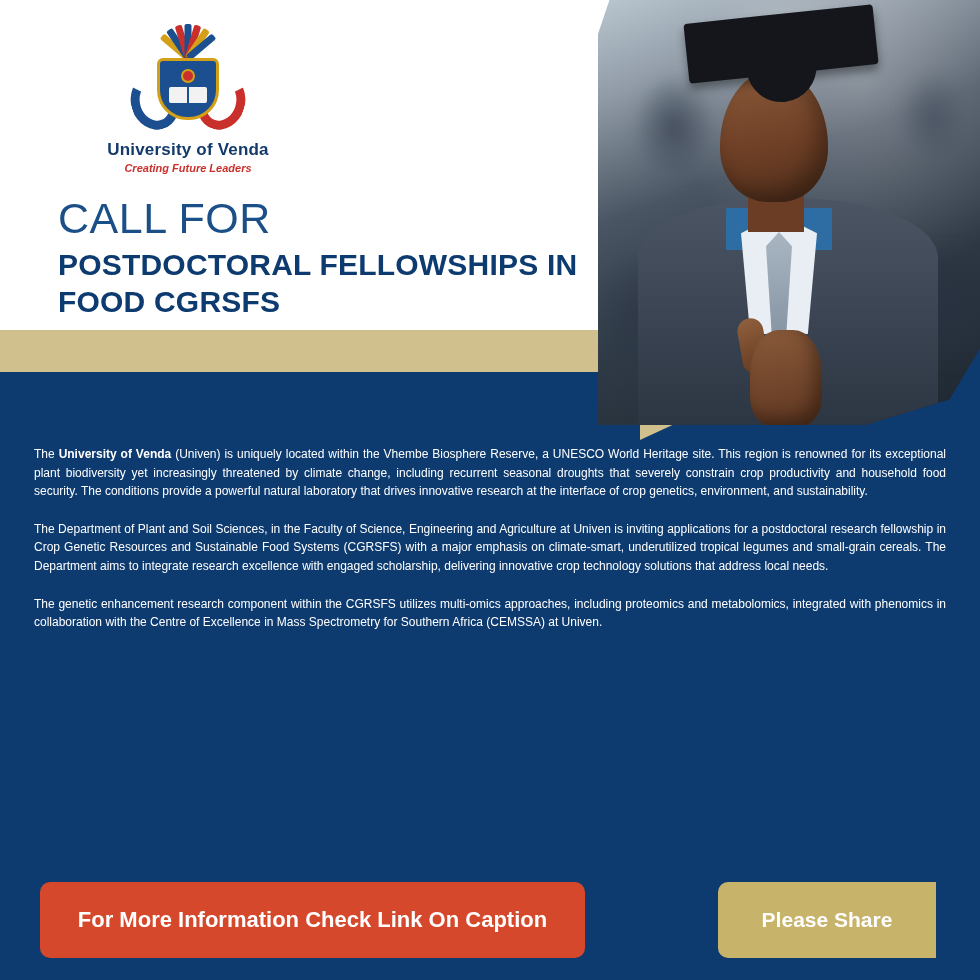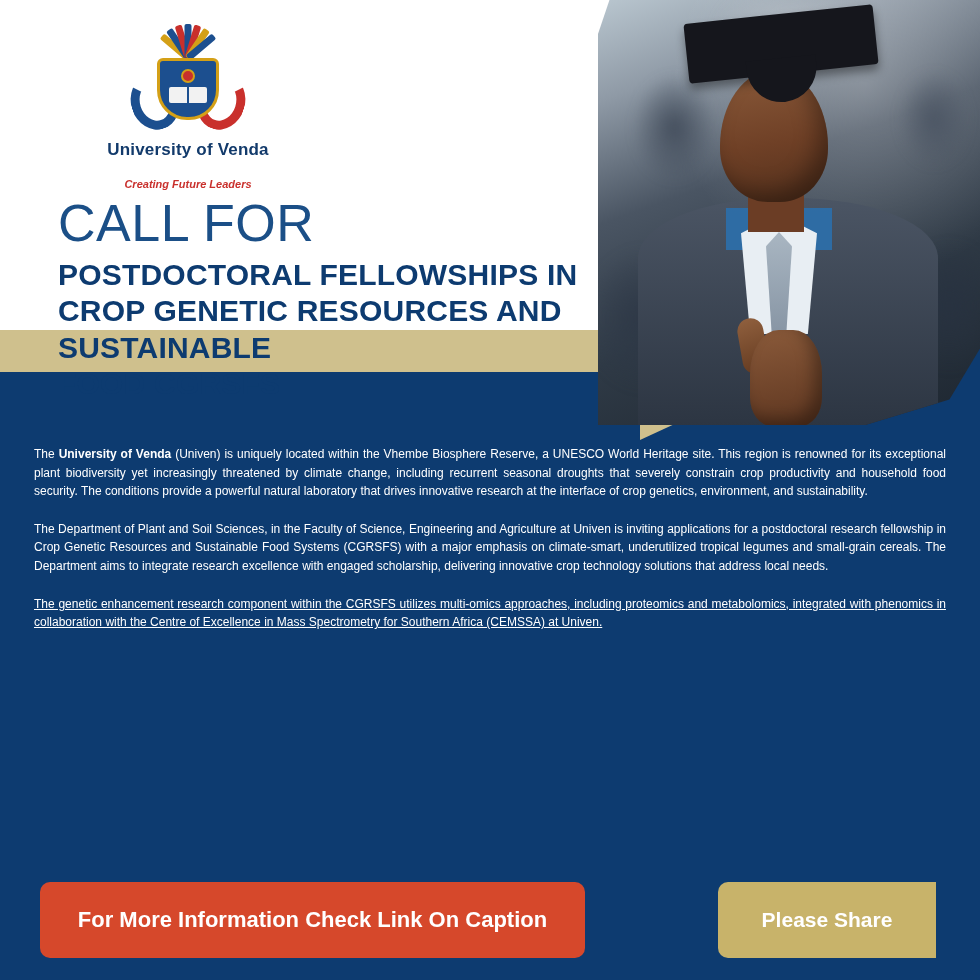--- a/index.html
+++ b/index.html
@@ -210,37 +210,37 @@
   .crest .swoosh-r { right: 2px; border-color: transparent #c9302c #c9302c transparent; transform: rotate(18deg); }
 
   .logo-name {
     margin-top: 6px;
     color: #123a6b;
     font-size: 17px;
     font-weight: bold;
     letter-spacing: .2px;
   }
   .logo-tag {
-    margin-top: 18px;
+    margin-top: 2px;
     color: #c9302c;
     font-size: 11px;
     font-style: italic;
     font-weight: bold;
   }
 
   
   .headline {
     position: absolute;
     left: 58px; top: 196px;
     z-index: 6;
     width: 620px;
   }
   .call-for {
     color: #1b4f87;
-    font-size: 52px;
+    font-size: 43px;
     letter-spacing: .5px;
     font-weight: 400;
     line-height: 1.05;
   }
   .sub-title {
     color: #0d3b70;
     font-size: 30px;
     font-weight: bold;
     line-height: 1.22;
     margin-top: 6px;
@@ -254,21 +254,21 @@
     width: 912px;
     z-index: 6;
     color: #ffffff;
   }
   .body-copy p {
     font-size: 12px;
     line-height: 1.55;
     text-align: justify;
     margin-bottom: 19px;
   }
-  .body-copy p:last-child { margin-bottom: 4px; text-decoration: underline; }
+  .body-copy p:last-child { margin-bottom: 4px; }
   .body-copy b { font-weight: bold; }
 
   
   .btn-row {
     position: absolute;
     left: 0; bottom: 0;
     width: 980px; height: 98px;
     z-index: 6;
   }
   .btn {
@@ -336,21 +336,20 @@
       </span>
     </div>
     <div class="logo-name">University of Venda</div>
     <div class="logo-tag">Creating Future Leaders</div>
   </div>
 
   <div class="headline">
     <div class="call-for">CALL FOR</div>
     <div class="sub-title">
       <div>POSTDOCTORAL FELLOWSHIPS IN</div>
-      <div>CROP GENETIC RESOURCES AND SUSTAINABLE</div>
       <div>FOOD CGRSFS</div>
     </div>
   </div>
 
   <div class="body-copy">
     <p><span>The </span><b>University of Venda</b><span> (Univen) is uniquely located within the Vhembe Biosphere Reserve, a UNESCO World Heritage site. This region is renowned for its exceptional plant biodiversity yet increasingly threatened by climate change, including recurrent seasonal droughts that severely constrain crop productivity and household food security. The conditions provide a powerful natural laboratory that drives innovative research at the interface of crop genetics, environment, and sustainability.</span></p>
     <p>The Department of Plant and Soil Sciences, in the Faculty of Science, Engineering and Agriculture at Univen is inviting applications for a postdoctoral research fellowship in Crop Genetic Resources and Sustainable Food Systems (CGRSFS) with a major emphasis on climate-smart, underutilized tropical legumes and small-grain cereals. The Department aims to integrate research excellence with engaged scholarship, delivering innovative crop technology solutions that address local needs.</p>
     <p>The genetic enhancement research component within the CGRSFS utilizes multi-omics approaches, including proteomics and metabolomics, integrated with phenomics in collaboration with the Centre of Excellence in Mass Spectrometry for Southern Africa (CEMSSA) at Univen.</p>
   </div>
 

